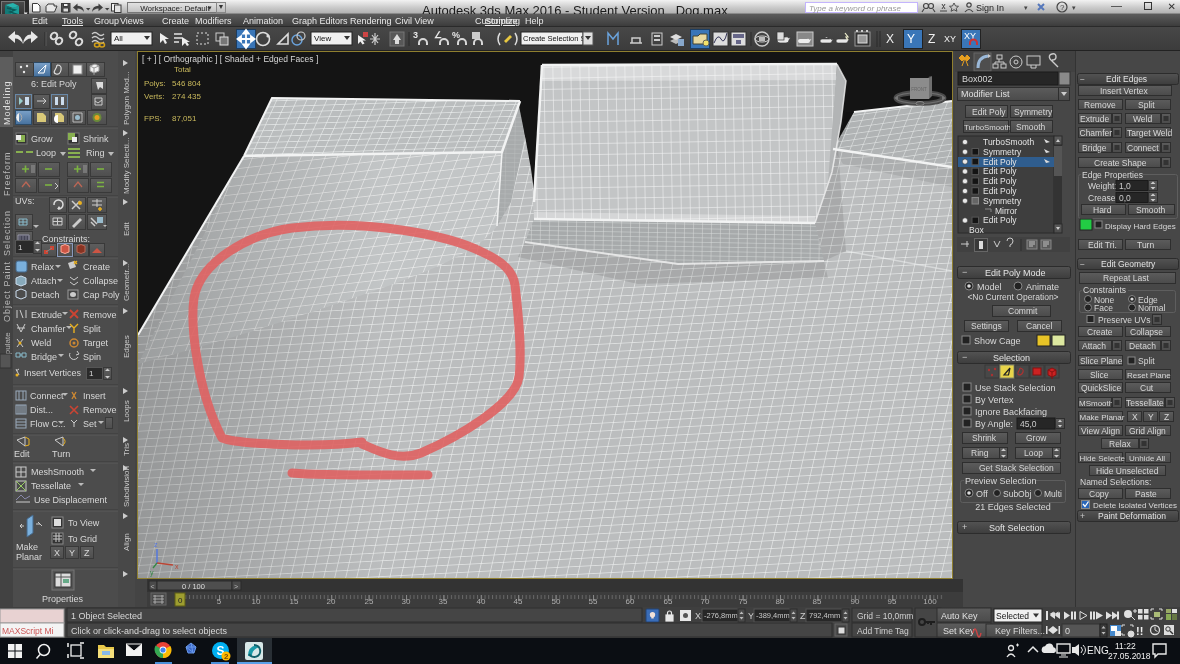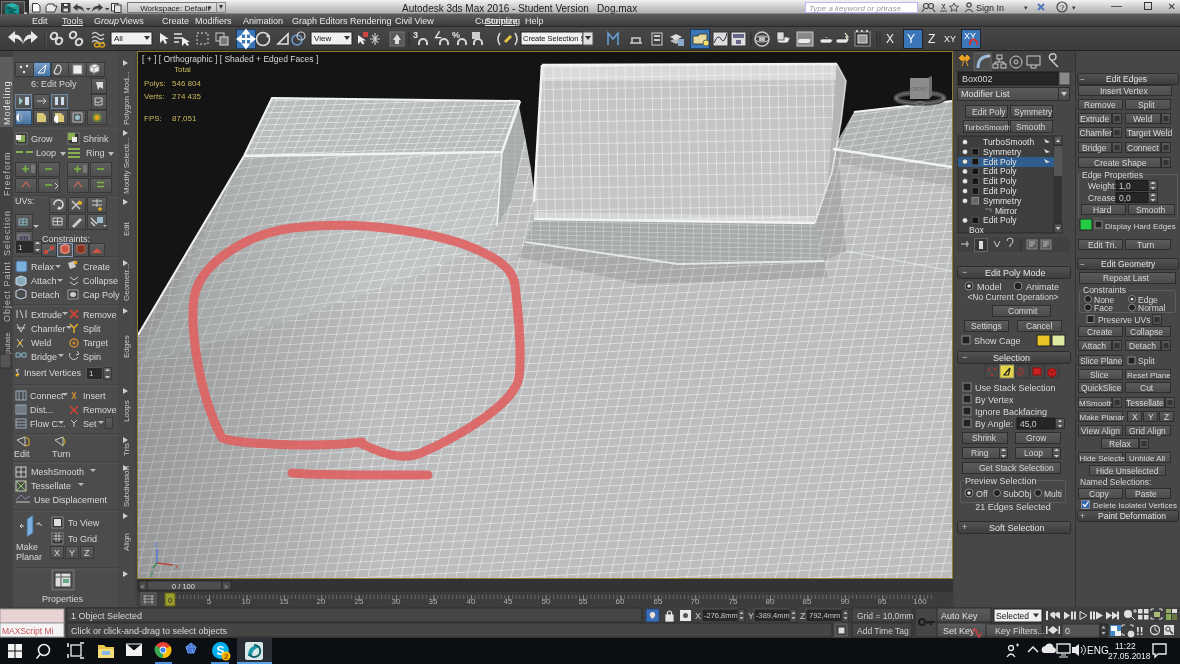--- a/index.html
+++ b/index.html
@@ -3,21 +3,21 @@
 <style>
 html,body{margin:0;padding:0;width:1180px;height:664px;overflow:hidden;background:#000;}
 *{box-sizing:border-box;font-family:"Liberation Sans",sans-serif;}
 .abs{position:absolute;}
 #stage{position:relative;width:1180px;height:664px;background:#444;}
 </style></head>
 <body>
 <div id="stage">
 
 <div class="abs" style="left:0;top:0;width:1180px;height:14px;background:linear-gradient(#f2f2f2,#c9c9c9 60%,#b2b2b2);border-bottom:1px solid #8a8a8a;"></div>
-<div class="abs" style="left:402px;top:3px;height:11px;color:#1a1a1a;font-size:10px;white-space:nowrap;">Autodesk 3ds Max 2016 - Student Version&nbsp;&nbsp;&nbsp;Dog.max</div>
+<div class="abs" style="left:422px;top:3px;height:11px;color:#1a1a1a;font-size:13px;white-space:nowrap;">Autodesk 3ds Max 2016 - Student Version&nbsp;&nbsp;&nbsp;Dog.max</div>
 
 <div class="abs" style="right:58px;top:3px;width:11px;height:8px;color:#333;font-size:11px;line-height:5px;">—</div>
 <div class="abs" style="right:28px;top:2px;width:8px;height:8px;border:1px solid #333;"></div>
 <div class="abs" style="right:4px;top:1px;color:#333;font-size:10px;">✕</div>
 
 <div class="abs" style="left:805px;top:2px;width:113px;height:11px;background:#fff;border:1px solid #c4b5fd;color:#999;font-style:italic;font-size:8px;padding:1px 0 0 3px;">Type a keyword or phrase</div>
 <svg class="abs" style="left:920px;top:1px;" width="180" height="13" viewBox="0 0 180 13">
 <g stroke="#444" fill="none" stroke-width="1.2">
 <circle cx="6" cy="5" r="2.5"></circle>
         <circle cx="11" cy="5" r="2.5"></circle>
@@ -66,21 +66,21 @@
 </g>
 </svg>
 <div class="abs" style="left:127px;top:2px;width:96px;height:11px;background:linear-gradient(#e2e2e2,#c2c2c2);border:1px solid #777;color:#222;font-size:8px;padding-top:1px;text-align:center;">Workspace: Default</div>
 <div class="abs" style="left:208px;top:4px;color:#333;font-size:7px;">▾</div>
 <div class="abs" style="left:216px;top:2px;width:10px;height:11px;background:linear-gradient(#ddd,#bbb);border:1px solid #888;color:#333;font-size:7px;text-align:center;">▼</div>
 
 <div class="abs" style="left:0;top:14px;width:1180px;height:13px;background:linear-gradient(#5c5c5c,#3c3c3c);border-bottom:1px solid #2a2a2a;"></div>
 <div style="position:absolute;top:16px;left:0;width:1180px;height:11px;color:#e8e8e8;font-size:9px;">
 <span class="abs" style="left:32px;">Edit</span>
       <span class="abs" style="left:62px;text-decoration:underline;">Tools</span>
-      <span class="abs" style="left:94px;font-style:italic;">Group</span>
+      <span class="abs" style="left:94px;">Group</span>
       <span class="abs" style="left:120px;">Views</span>
       <span class="abs" style="left:162px;">Create</span>
       <span class="abs" style="left:195px;">Modifiers</span>
       <span class="abs" style="left:243px;">Animation</span>
       <span class="abs" style="left:292px;">Graph Editors</span>
       <span class="abs" style="left:350px;">Rendering</span>
       <span class="abs" style="left:395px;">Civil View</span>
       <span class="abs" style="left:437px;margin-left:38px;">Customize</span>
       <span class="abs" style="left:485px;text-decoration:underline;">Scripting</span>
       <span class="abs" style="left:525px;">Help</span>
@@ -983,21 +983,21 @@
           <path d="M7 453 l2 2.5 3.5 -5" stroke="#fff" fill="none" stroke-width="1.3"></path>
 <text x="17" y="456.5" font-size="8">Delete Isolated Vertices</text>
 
 <rect x="1.5" y="459.5" width="101" height="11" fill="url(#hdr2)" stroke="#2c2c2c" rx="2"></rect>
 <text x="22" y="468" fill="#e4e4e4">Paint Deformation</text>
           <text x="4" y="468" fill="#ccc">+</text>
 </g>
 </svg>
 </div>
 
-<div id="timeline" class="abs" style="left:137px;top:579px;width:816px;height:28px;background:#8b5cf6;">
+<div id="timeline" class="abs" style="left:147px;top:579px;width:816px;height:28px;background:#8b5cf6;">
 <svg width="816" height="28" viewBox="0 0 816 28" style="position:absolute;left:0;top:0;" font-family="Liberation Sans, sans-serif">
 <defs>
 <pattern id="tick1" x="34.6" y="0" width="3.74" height="15" patternUnits="userSpaceOnUse">
             <rect x="0" y="1" width="1" height="4" fill="#686868"></rect>
           </pattern>
 <pattern id="tick2" x="34.6" y="0" width="37.4" height="15" patternUnits="userSpaceOnUse">
             <rect x="0" y="1" width="1" height="5.5" fill="#888"></rect>
           </pattern>
 </defs>
 <rect x="0" y="0" width="816" height="13" fill="#333"></rect>

